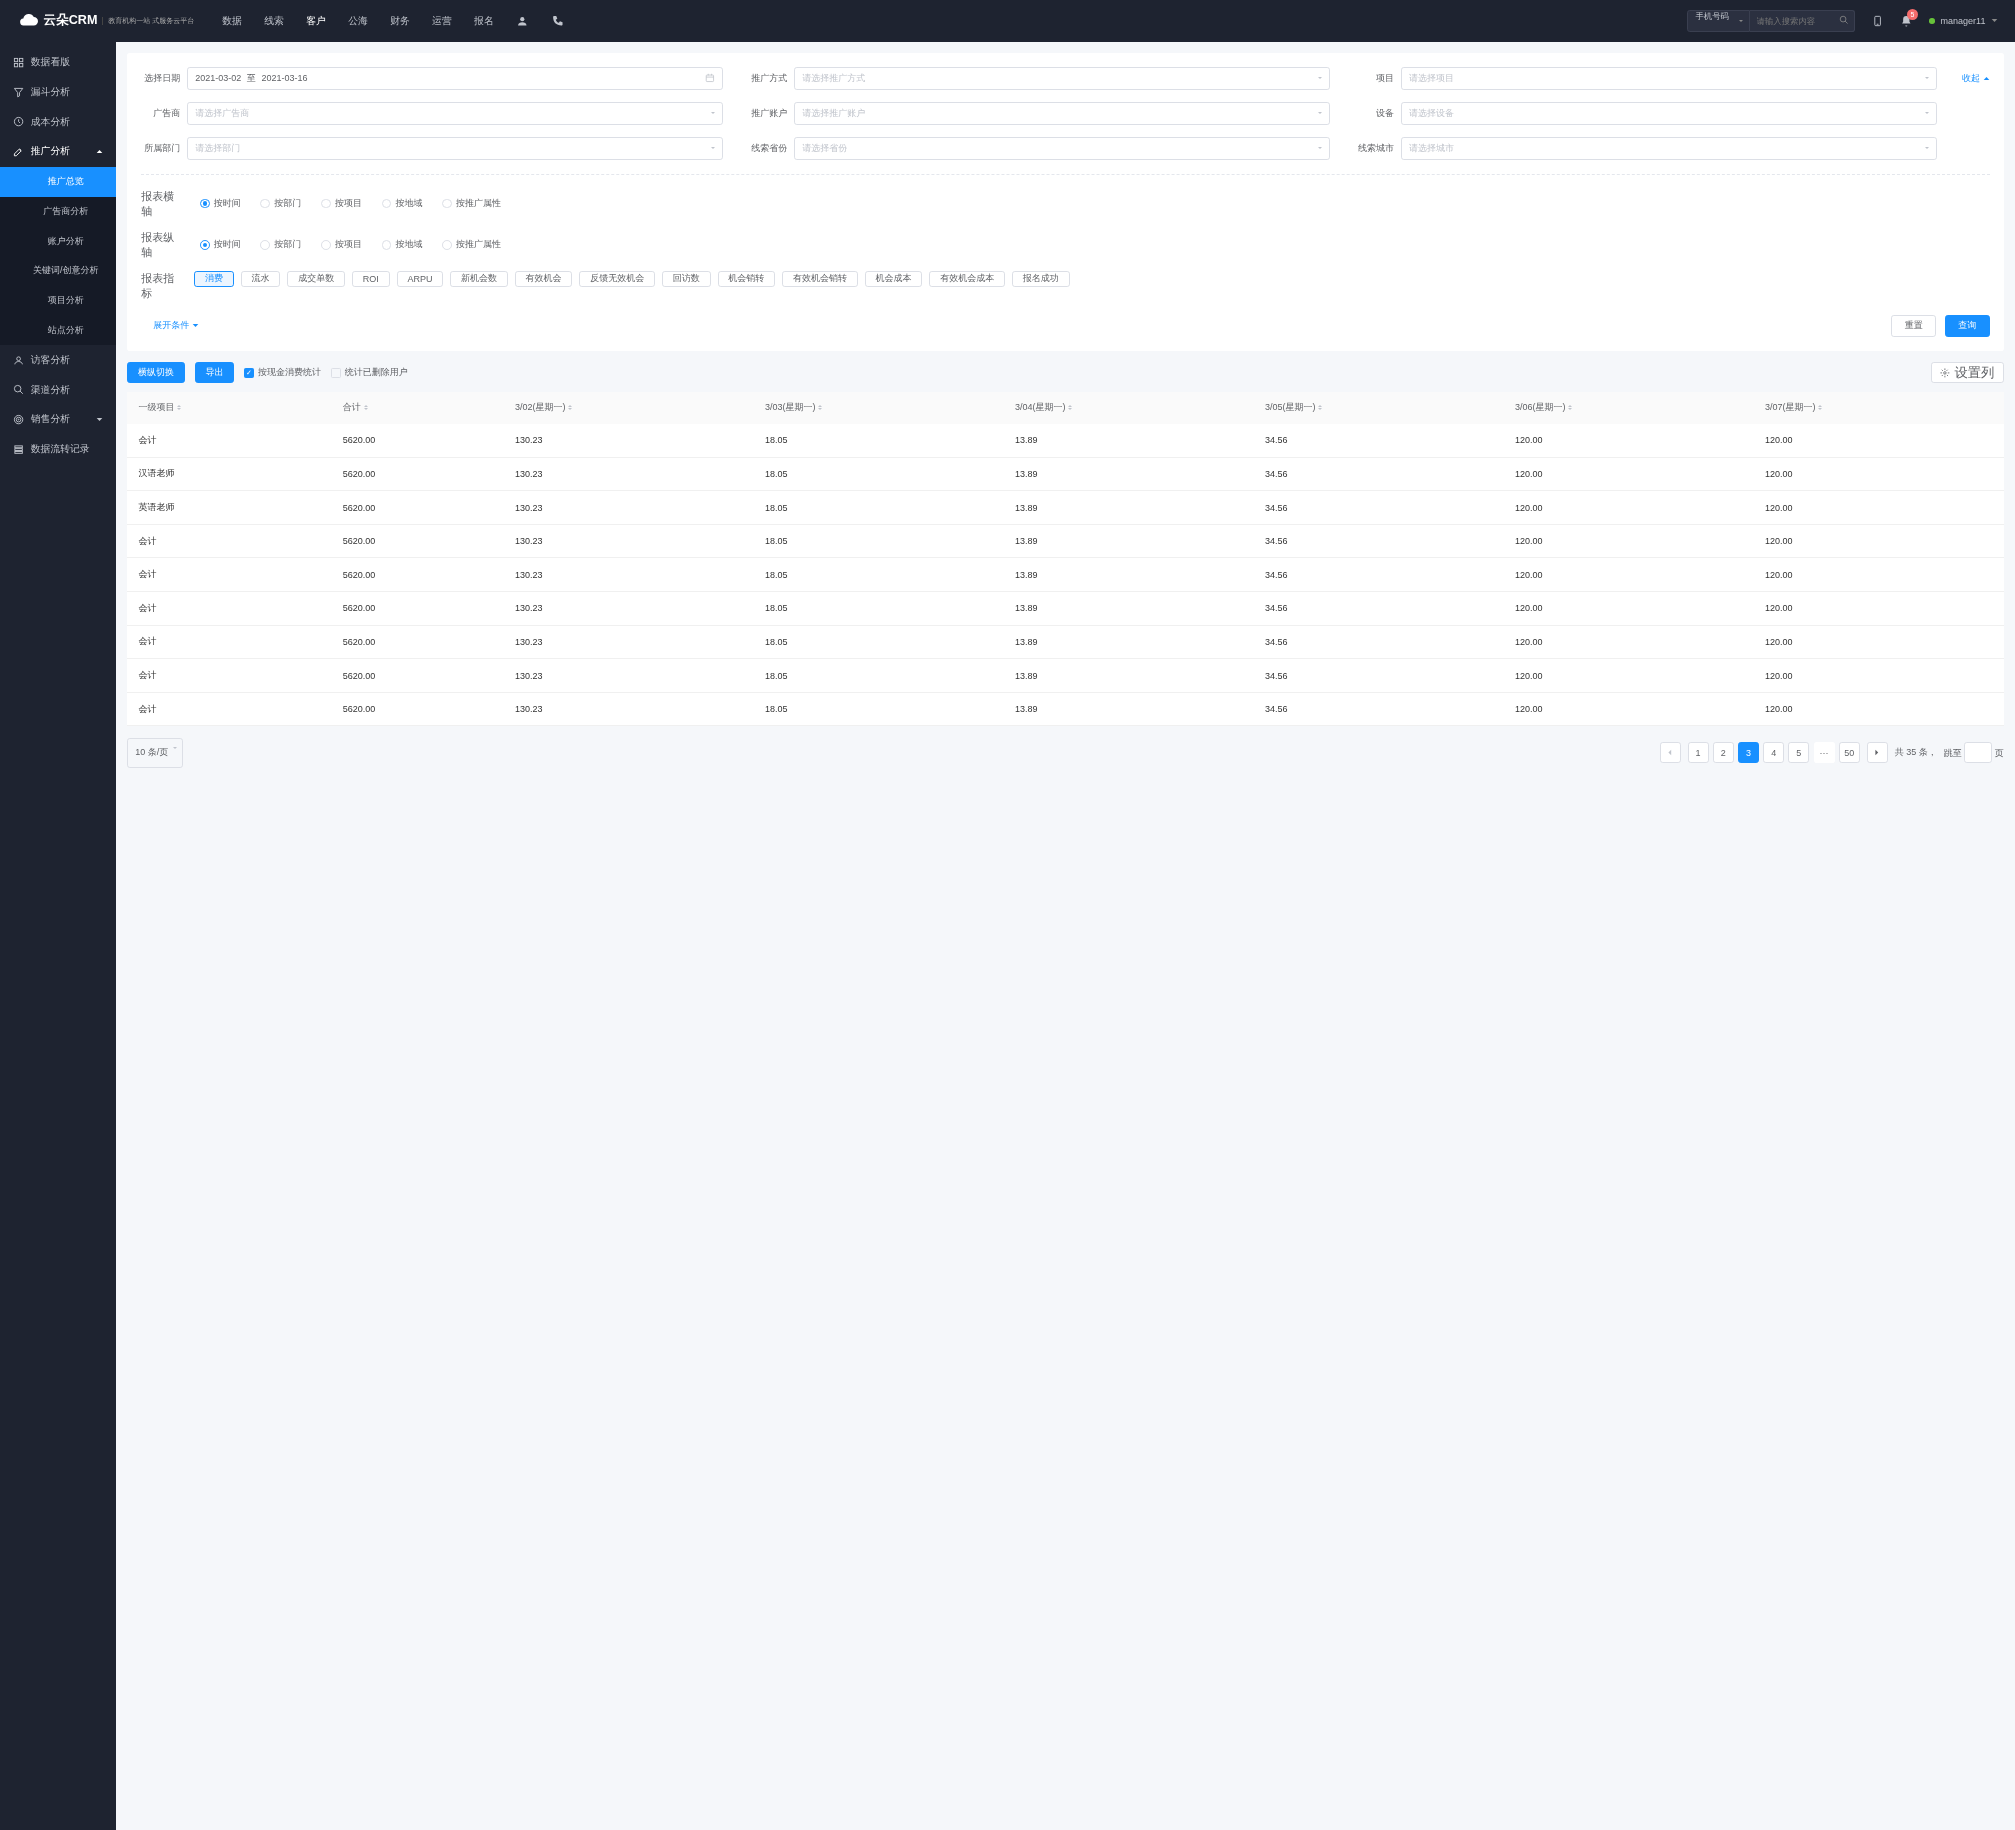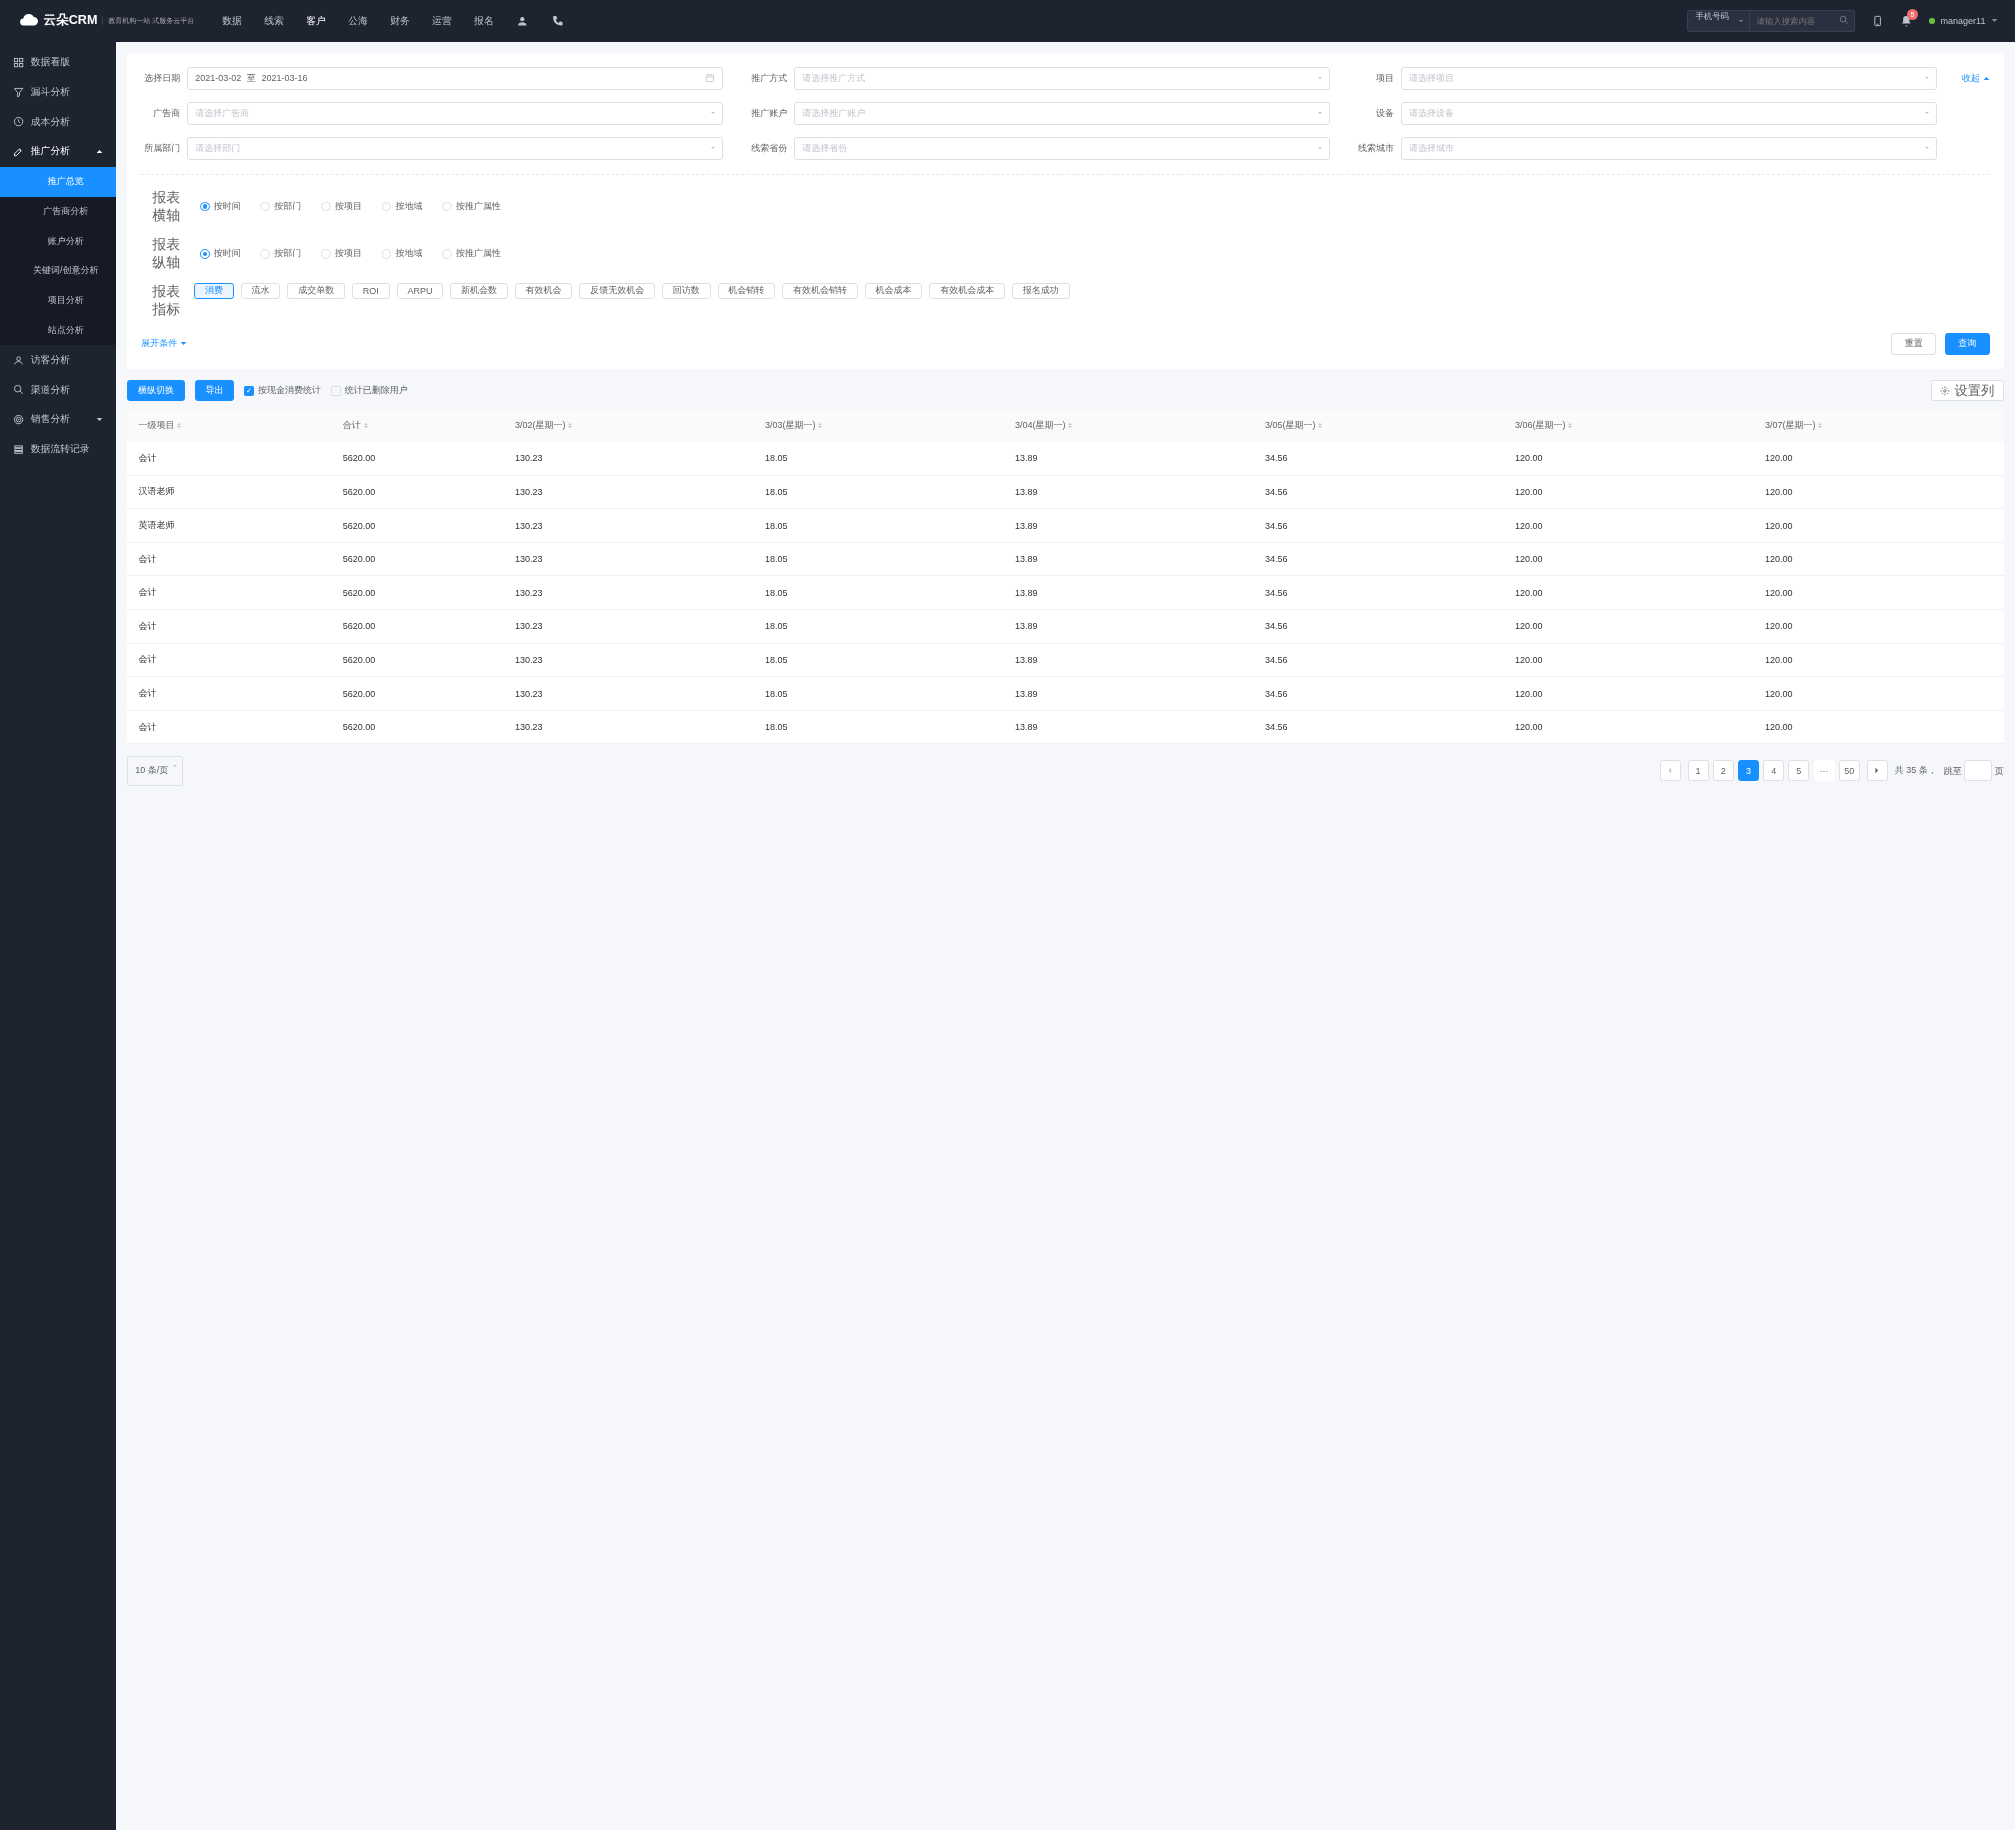--- a/index.html
+++ b/index.html
@@ -71,21 +71,21 @@
 }
 .fselect::after { content: ""; position: absolute; right: 7px; top: 9px; border: 2.8px solid transparent; border-top-color: #c0c4cc; }
 .placeholder { color: #c0c4cc; }
 .date-input { display: flex; align-items: center; gap: 5.6px; }
 .collapse-link { color: #1890ff; cursor: pointer; display: flex; align-items: center; gap: 2.8px; font-size: 9px; grid-column: 4; }
 
 .hr { border: none; border-top: 0.7px dashed #e4e7ed; margin: 14px 0; }
 
 .axis-rows { display: flex; flex-direction: column; gap: 11.2px; }
 .axis-row { display: flex; align-items: center; gap: 19.6px; }
-.axis-label { width: 39px; text-align: right; color: #606266; font-size: 14px; }
+.axis-label { width: 39px; text-align: left; color: #606266; font-size: 11px; }
 .radio-group { display: flex; gap: 19.6px; }
 .radio { display: flex; align-items: center; gap: 4.2px; cursor: pointer; color: #606266; }
 .radio-dot { width: 9.8px; height: 9.8px; border: 0.7px solid #dcdfe6; border-radius: 50%; display: flex; align-items: center; justify-content: center; }
 .radio.checked .radio-dot { border-color: #1890ff; }
 .radio.checked .radio-dot::after { content: ""; width: 4.2px; height: 4.2px; border-radius: 50%; background: #1890ff; }
 
 .metric-tags { display: flex; flex-wrap: wrap; gap: 7px; margin-left: 48px; }
 .metric-row { display: flex; align-items: flex-start; gap: 7px; }
 .tag {
   height: 16px; padding: 0 9.8px; border: 0.7px solid #dcdfe6; border-radius: 2.8px;
@@ -446,21 +446,21 @@
               <span class="tag">机会销转</span>
               <span class="tag">有效机会销转</span>
               <span class="tag">机会成本</span>
               <span class="tag">有效机会成本</span>
               <span class="tag">报名成功</span>
             </div>
         </div>
       </div>
 
       <div class="action-bar">
-        <span class="expand-link" style="margin-left:0;margin-right:0">
+        <span class="expand-link" style="margin-left:12px;margin-right:0">
           <span>展开条件</span>
           <svg width="7" height="7" viewBox="0 0 10 10">
               <path fill="#1890ff" d="M1 3l4 4 4-4z"></path>
             </svg>
         </span>
         <div style="flex:1"></div>
         <button class="btn">重置</button>
         <button class="btn primary">查询</button>
       </div>
     </div>

